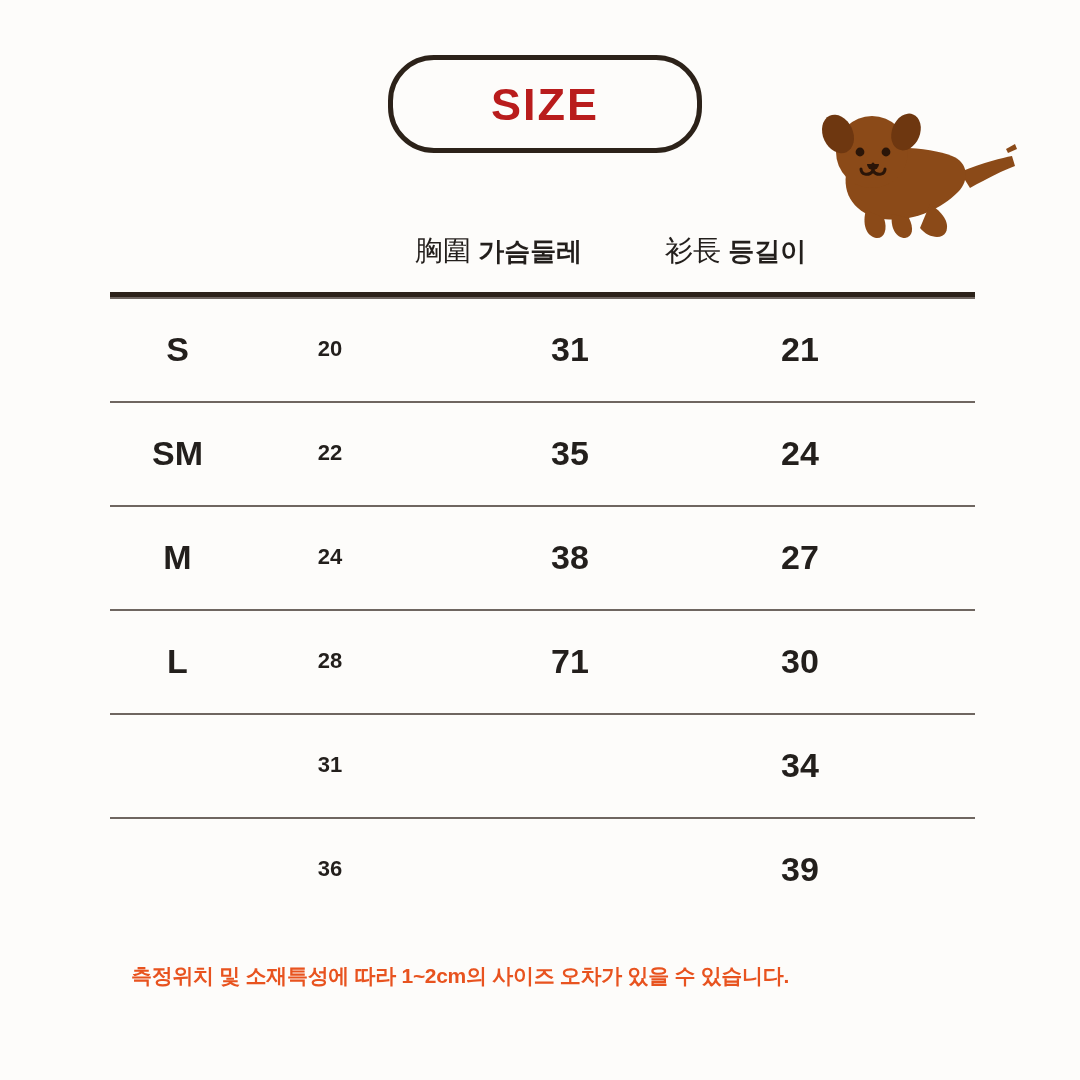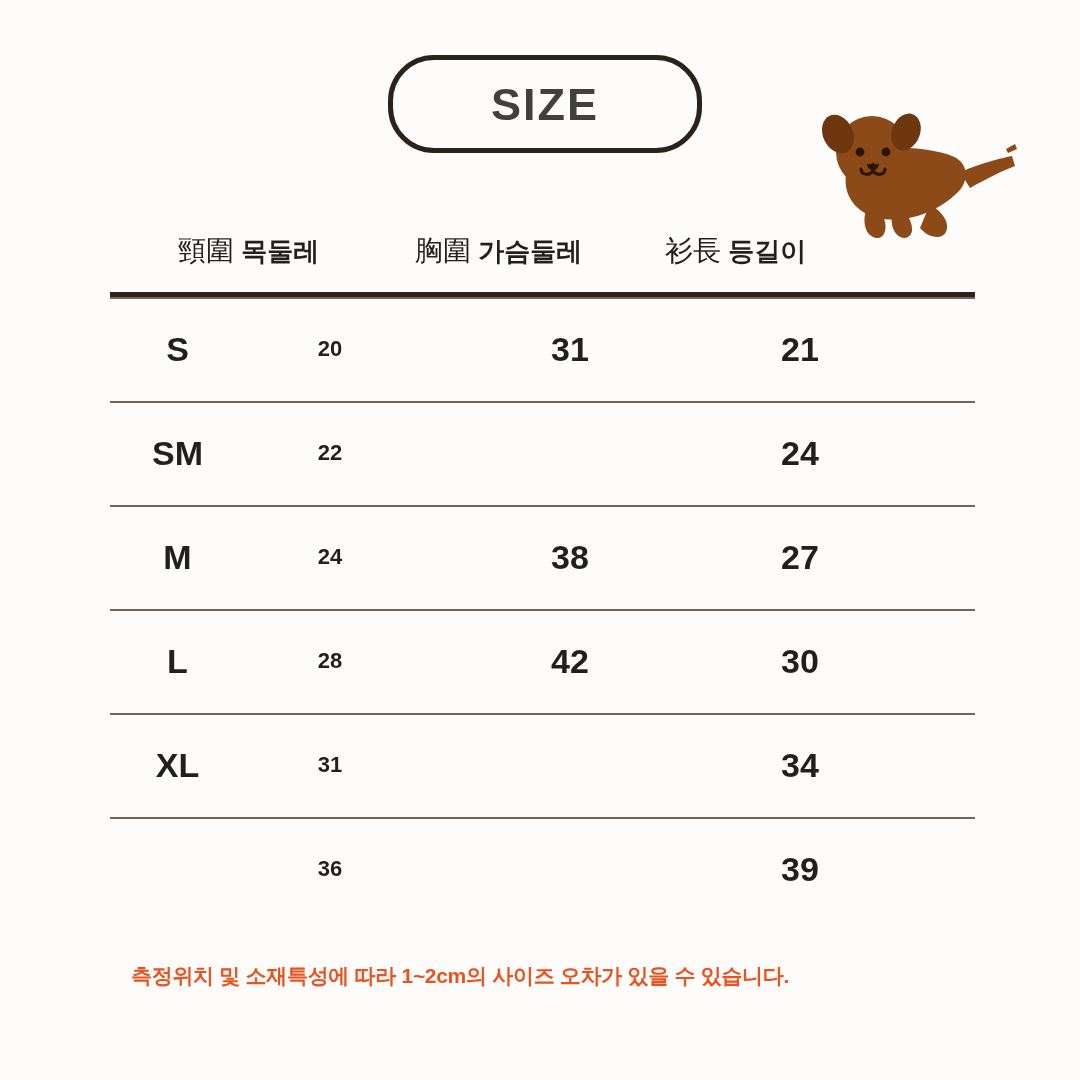--- a/index.html
+++ b/index.html
@@ -27,21 +27,21 @@
     border-radius: 46px;
     background: #fdfcfa;
     display: flex;
     align-items: center;
     justify-content: center;
   }
   .size-pill .size-label {
     font-size: 45px;
     font-weight: bold;
     letter-spacing: 2px;
-    color: #404040;
+    color: #b91c1c;
     line-height: 1;
   }
 
   
   .dog {
     position: absolute;
     left: 810px;
     top: 100px;
     width: 210px;
     height: 150px;
@@ -157,24 +157,20 @@
     <circle cx="76" cy="52" r="4.4" fill="#2a1508"></circle>
 
     <path d="M57 64 h12 a6 6 0 0 1 -12 0 z" fill="#2a1508"></path>
     <path d="M63 64 v7" stroke="#2a1508" stroke-width="3" fill="none" stroke-linecap="round"></path>
     <path d="M63 71 c-5 6 -12 3 -12 -2" stroke="#2a1508" stroke-width="3" fill="none" stroke-linecap="round"></path>
     <path d="M63 71 c5 6 12 3 12 -2" stroke="#2a1508" stroke-width="3" fill="none" stroke-linecap="round"></path>
   </svg>
 </div>
 
 <div class="headers">
-  <div class="hdr hdr-neck">
-    <span class="hanja">頸圍</span>
-    <span class="kor">목둘레</span>
-  </div>
   <div class="hdr hdr-back">
     <span class="hanja">衫長</span>
     <span class="kor">등길이</span>
   </div>
   <div class="hdr hdr-chest">
     <span class="hanja">胸圍</span>
     <span class="kor">가슴둘레</span>
   </div>
 </div>
 
@@ -186,42 +182,42 @@
     <div class="cell cell-size">S</div>
     <div class="cell cell-neck">20</div>
     <div class="cell cell-chest">31</div>
     <div class="cell cell-back">21</div>
   </div>
 
   <div class="row">
     <div class="sep"></div>
     <div class="cell cell-size">SM</div>
     <div class="cell cell-neck">22</div>
+    <div class="cell cell-chest">35</div>
     <div class="cell cell-back">24</div>
   </div>
 
   <div class="row">
     <div class="sep"></div>
     <div class="cell cell-size">M</div>
     <div class="cell cell-neck">24</div>
     <div class="cell cell-chest">38</div>
     <div class="cell cell-back">27</div>
   </div>
 
   <div class="row">
     <div class="sep"></div>
     <div class="cell cell-size">L</div>
     <div class="cell cell-neck">28</div>
-    <div class="cell cell-chest">42</div>
+    <div class="cell cell-chest">71</div>
     <div class="cell cell-back">30</div>
   </div>
 
   <div class="row">
     <div class="sep"></div>
-    <div class="cell cell-size">XL</div>
     <div class="cell cell-neck">31</div>
     <div class="cell cell-back">34</div>
   </div>
 
   <div class="row">
     <div class="sep"></div>
     <div class="cell cell-neck">36</div>
     <div class="cell cell-back">39</div>
   </div>
 </div>

